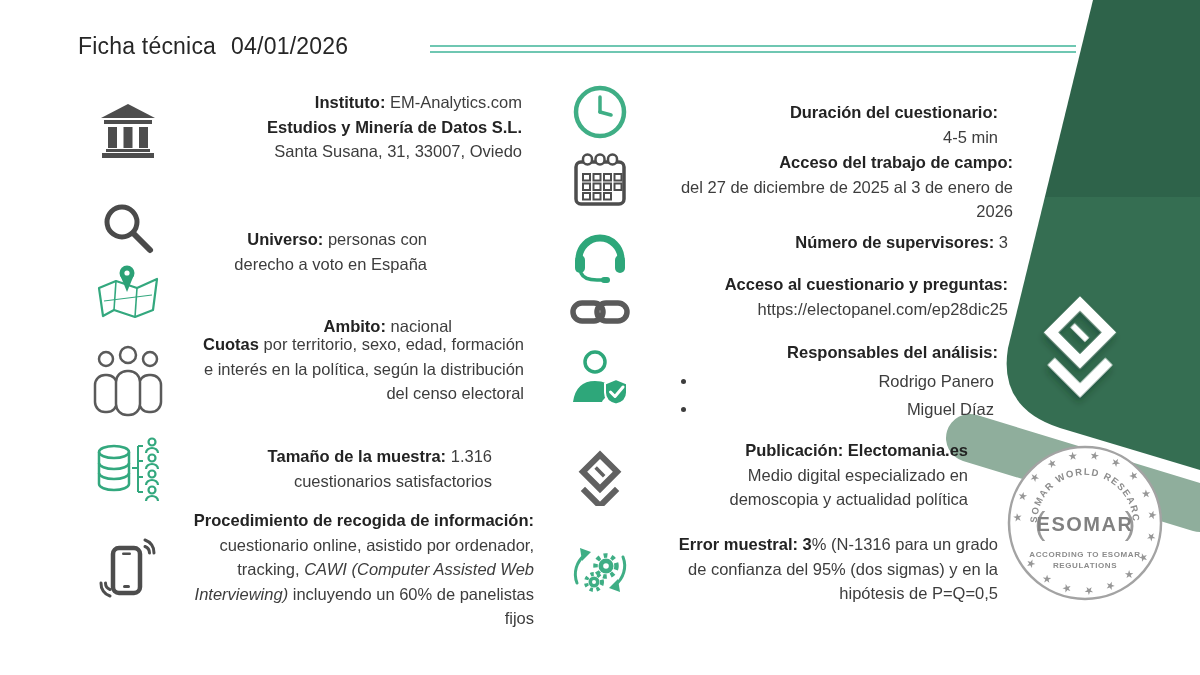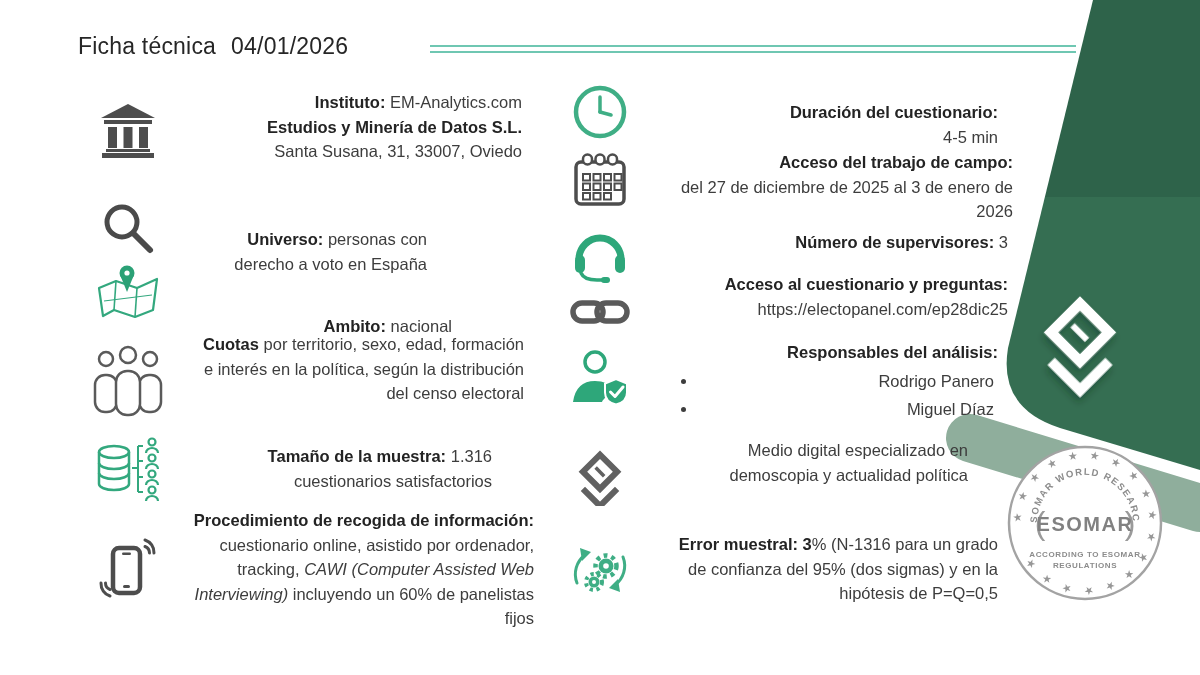--- a/index.html
+++ b/index.html
@@ -270,20 +270,21 @@
 
   <div class="block col-right b-r6">
     <svg class="icon" width="58" height="58" viewBox="0 0 58 58">
       <g transform="translate(29,30) rotate(45) scale(0.55)">
         <rect x="-30" y="-30" width="44" height="44" fill="none" stroke="#616161" stroke-width="11"></rect>
         <rect x="-19" y="-11" width="22" height="6.5" fill="#616161"></rect>
         <path d="M 36 -8 L 36 36 L -8 36" fill="none" stroke="#616161" stroke-width="11"></path>
       </g>
     </svg>
     <div class="txt">
+      <div><strong>Publicación: Electomania.es</strong></div>
       <div>Medio digital especializado en demoscopia y actualidad política</div>
     </div>
   </div>
 
   <div class="block col-right b-r7">
     <svg class="icon" width="60" height="60" viewBox="0 0 60 60">
       <path d="M7,43 A24,24 0 0 1 15,15" fill="none" stroke="#3fae85" stroke-width="3" stroke-linecap="round"></path>
       <polygon points="10,8 21,12 12,21" fill="#3fae85"></polygon>
       <path d="M53,17 A24,24 0 0 1 45,45" fill="none" stroke="#3fae85" stroke-width="3" stroke-linecap="round"></path>
       <polygon points="50,52 39,48 48,39" fill="#3fae85"></polygon>

